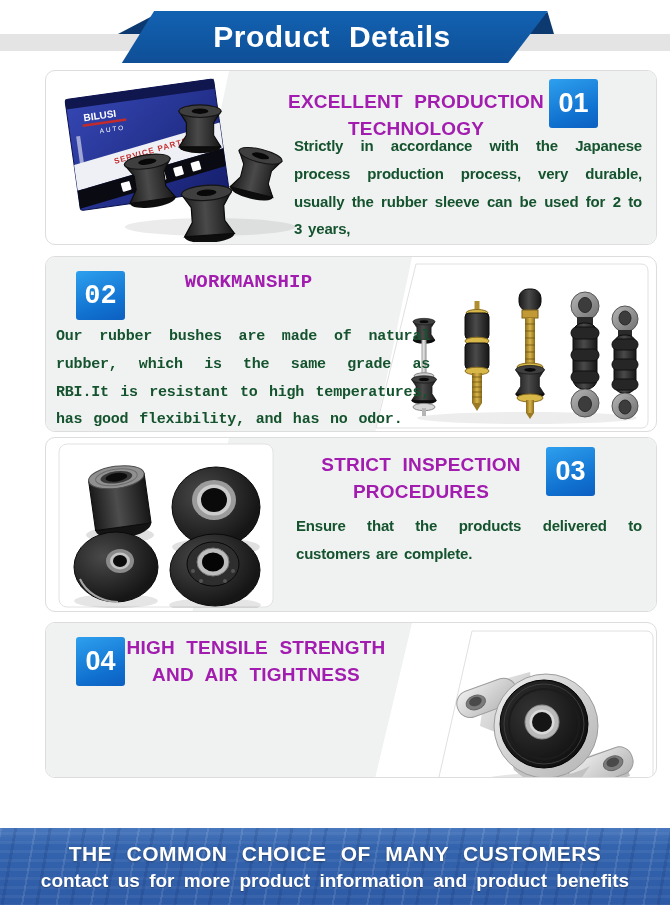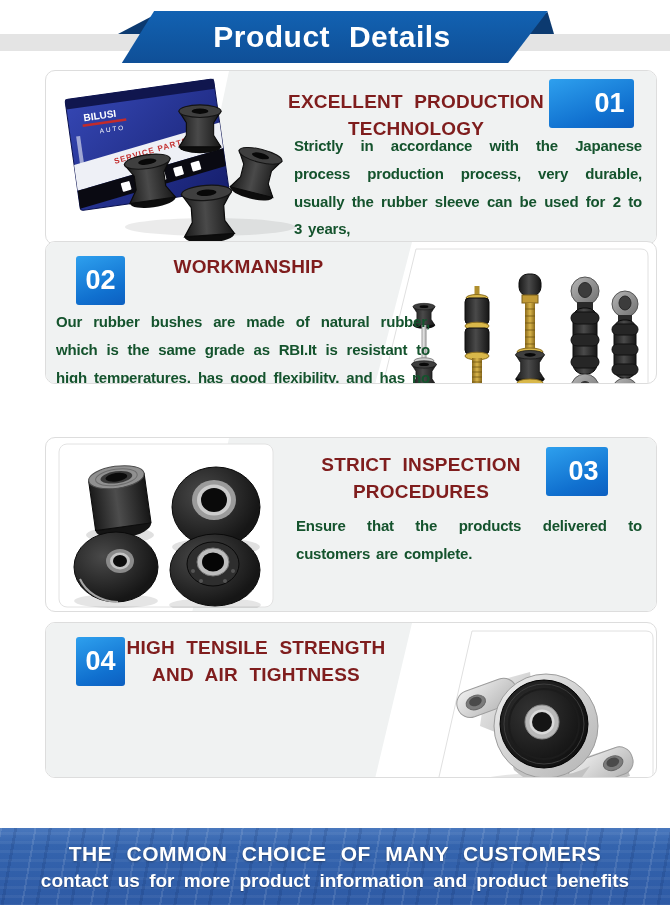--- a/index.html
+++ b/index.html
@@ -14,36 +14,36 @@
   .ribbon-band{position:absolute;left:114px;top:11px;width:436px;height:52px;
         clip-path:polygon(9.2% 0,99.5% 0,90.4% 100%,1.8% 100%);
         background:linear-gradient(180deg,#1262b2,#0f4f97);
         color:#fff;font-weight:bold;font-size:30px;line-height:52px;text-align:center;
         word-spacing:10px;letter-spacing:.5px;}
 
   
   .card{position:absolute;left:45px;width:612px;background:#fff;border:1px solid #ddd;
         border-radius:10px;overflow:hidden;box-sizing:border-box;}
   .c1{top:70px;height:175px;}
-  .c2{top:241px;height:143px;}
+  .c2{top:256px;height:176px;font-family:Liberation Mono, monospace;}
   .c3{top:437px;height:175px;}
   .c4{top:622px;height:156px;}
   .shade{position:absolute;inset:0;background:#f0f2f2;}
   .shade-right13{clip-path:polygon(30% 0,100% 0,100% 100%,24% 100%);}
   .shade-left24{clip-path:polygon(0 0,60% 0,54% 100%,0 100%);}
 
   .badge{position:absolute;width:49px;height:49px;border-radius:3px;
         background:linear-gradient(160deg,#2ea0ee,#1070cf 70%,#0d5fc0);
         color:#fff;font-weight:bold;font-size:27px;display:flex;align-items:center;justify-content:center;}
-  .c1 .badge{left:503px;top:8px;padding-left:36px;}
+  .c1 .badge{left:503px;top:8px;}
   .c2 .badge{left:30px;top:14px;}
-  .c3 .badge{left:500px;top:9px;padding-left:13px;}
+  .c3 .badge{left:500px;top:9px;}
   .c4 .badge{left:30px;top:14px;}
 
-  .sec-title{position:absolute;color:#7f1d1d;font-weight:bold;font-size:19px;line-height:1.42;
+  .sec-title{position:absolute;color:#a21caf;font-weight:bold;font-size:19px;line-height:1.42;
         text-align:center;word-spacing:6px;letter-spacing:.2px;}
   .c1 .sec-title{left:225px;top:18px;width:290px;}
   .c2 .sec-title{left:75px;top:12px;width:255px;}
   .c3 .sec-title{left:235px;top:14px;width:280px;}
   .c4 .sec-title{left:70px;top:12px;width:280px;}
 
   .sec-body{position:absolute;color:#14532d;font-weight:bold;font-size:15px;line-height:1.85;
         text-align:justify;word-spacing:2px;letter-spacing:-.2px;}
   .c1 .sec-body{left:248px;top:61px;width:348px;}
   .c2 .sec-body{left:10px;top:66px;width:374px;}

